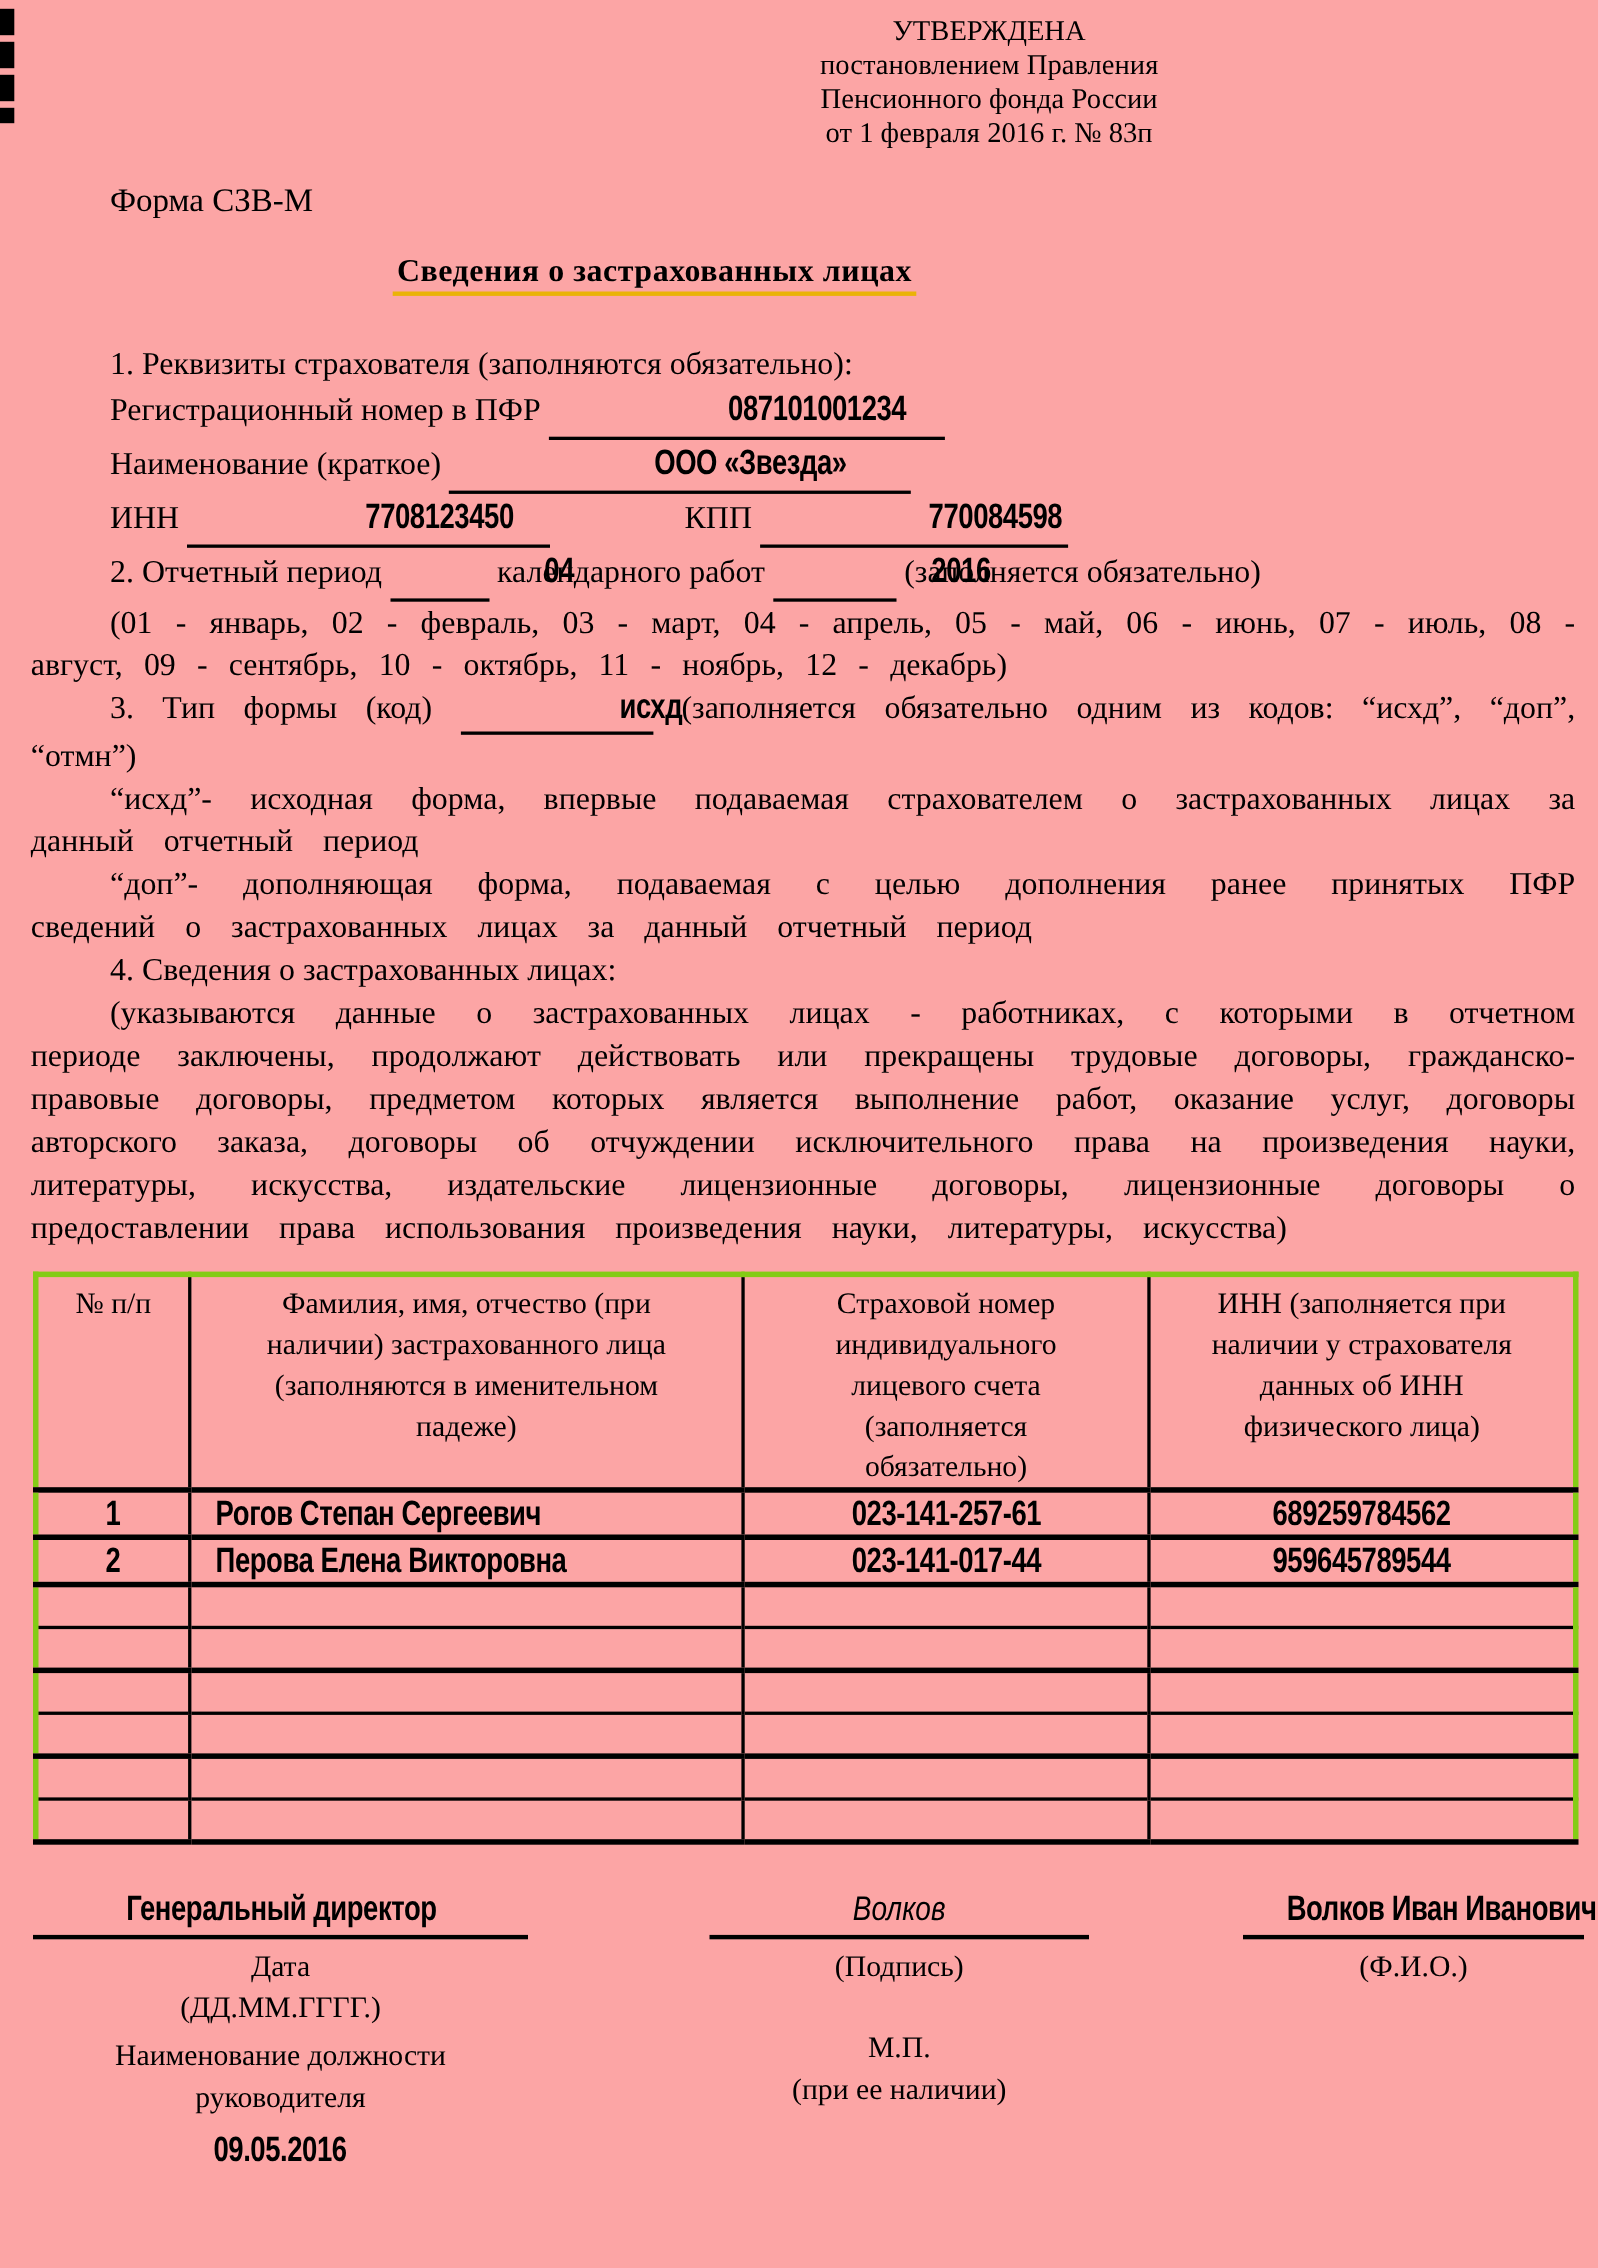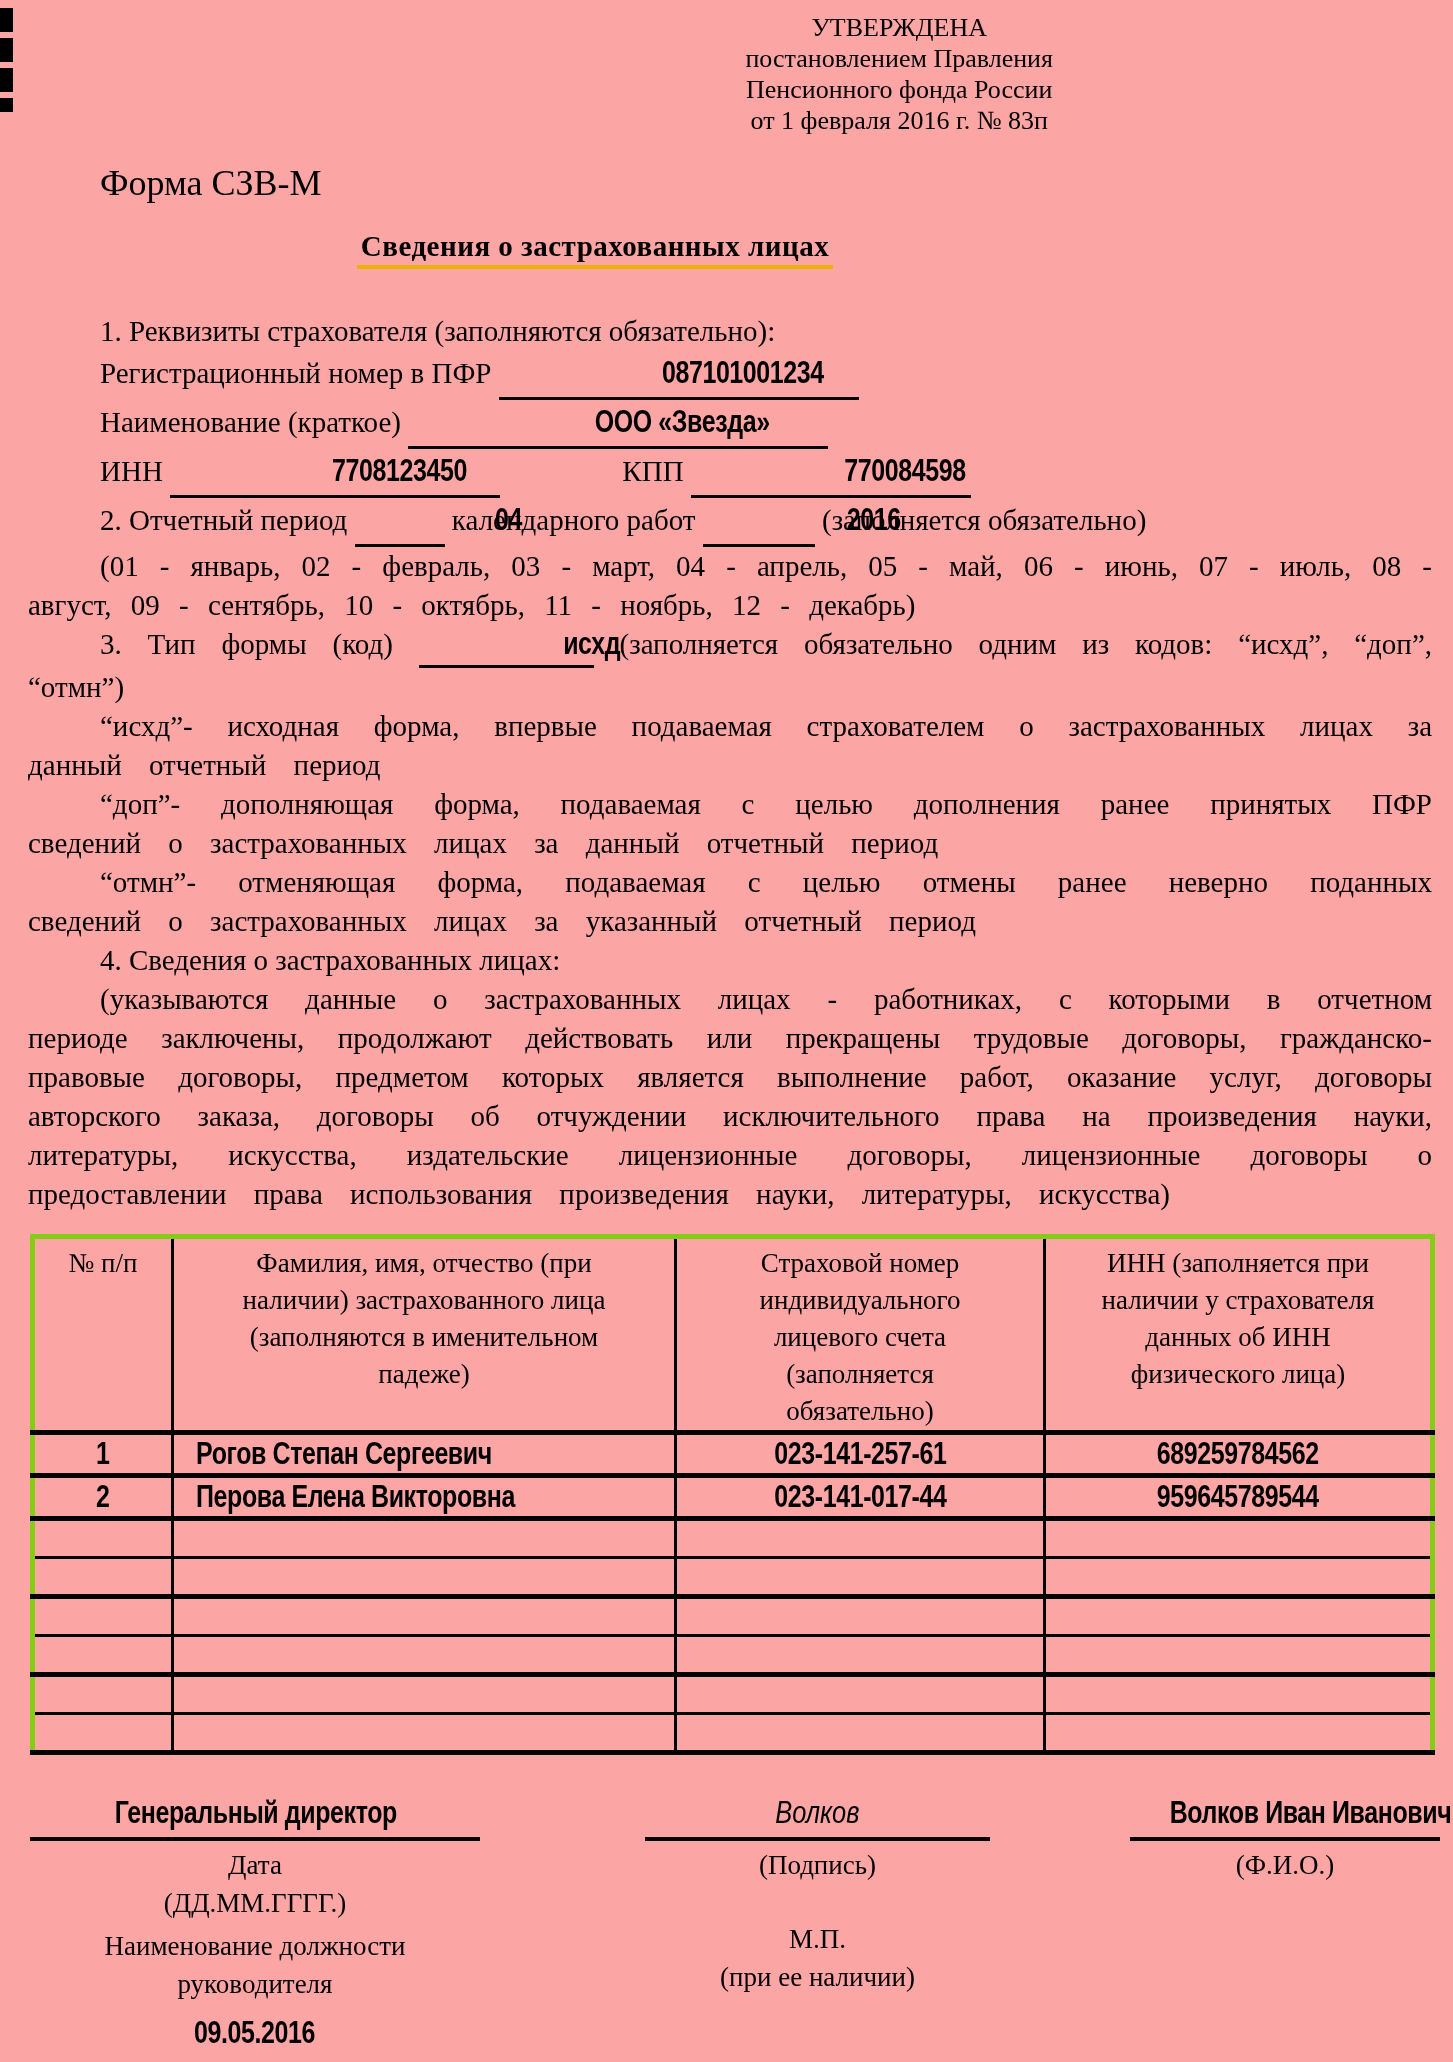--- a/index.html
+++ b/index.html
@@ -9,21 +9,21 @@
     font-family:"Liberation Serif", serif; color:#000; font-size:29px;
     overflow:hidden;
   }
   
   .scan-mark { position:absolute; left:0; width:13px; background:#000; }
 
   .approval {
     padding-top:12px; width:fit-content; margin-left:auto; margin-right:400px;
     text-align:center; font-size:26px; line-height:31px; white-space:pre-line;
   }
-  .form-label { margin:28px 0 0 100px; font-size:36px; line-height:38px; }
+  .form-label { margin:28px 0 0 100px; font-size:30px; line-height:38px; }
   .doc-title { margin-top:24px; width:1190px; text-align:center; font-weight:bold; font-size:29px; line-height:40px; }
   .doc-title .tt { border-bottom:4px solid #eab308; padding:0 4px 3px 4px; letter-spacing:.5px; }
 
   .para { margin:0 21px 0 28px; text-indent:72px; text-align:justify; line-height:39px; }
   .mt46 { margin-top:46px; }
   .ws20 { word-spacing:20px; }
   .ws12 { word-spacing:12px; }
   .ws10 { word-spacing:10px; }
   .line { margin-left:28px; text-indent:72px; line-height:45px; white-space:nowrap; }
 
@@ -127,21 +127,20 @@
   <div class="para ws12">(01 - январь, 02 - февраль, 03 - март, 04 - апрель, 05 - май, 06 - июнь, 07 - июль, 08 - август, 09 - сентябрь, 10 - октябрь, 11 - ноябрь, 12 - декабрь)</div>
 
   <div class="para ws10">
     <span>3. Тип формы (код)</span>
     <span class="blank w-type"><span class="fv">исхд</span></span>
     <span>(заполняется обязательно одним из кодов: “исхд”, “доп”, “отмн”)</span>
   </div>
 
   <div class="para ws20">“исхд”- исходная форма, впервые подаваемая страхователем о застрахованных лицах за данный отчетный период</div>
   <div class="para ws20">“доп”- дополняющая форма, подаваемая с целью дополнения ранее принятых ПФР сведений о застрахованных лицах за данный отчетный период</div>
-  <div class="para ws20">“отмн”- отменяющая форма, подаваемая с целью отмены ранее неверно поданных сведений о застрахованных лицах за указанный отчетный период</div>
 
   <div class="para">4. Сведения о застрахованных лицах:</div>
   <div class="para ws20">(указываются данные о застрахованных лицах - работниках, с которыми в отчетном периоде заключены, продолжают действовать или прекращены трудовые договоры, гражданско-правовые договоры, предметом которых является выполнение работ, оказание услуг, договоры авторского заказа, договоры об отчуждении исключительного права на произведения науки, литературы, искусства, издательские лицензионные договоры, лицензионные договоры о предоставлении права использования произведения науки, литературы, искусства)</div>
 
   <table class="insured">
     <colgroup>
       <col style="width:140px">
         <col style="width:503px">
         <col style="width:369px">
         <col style="width:388px">

